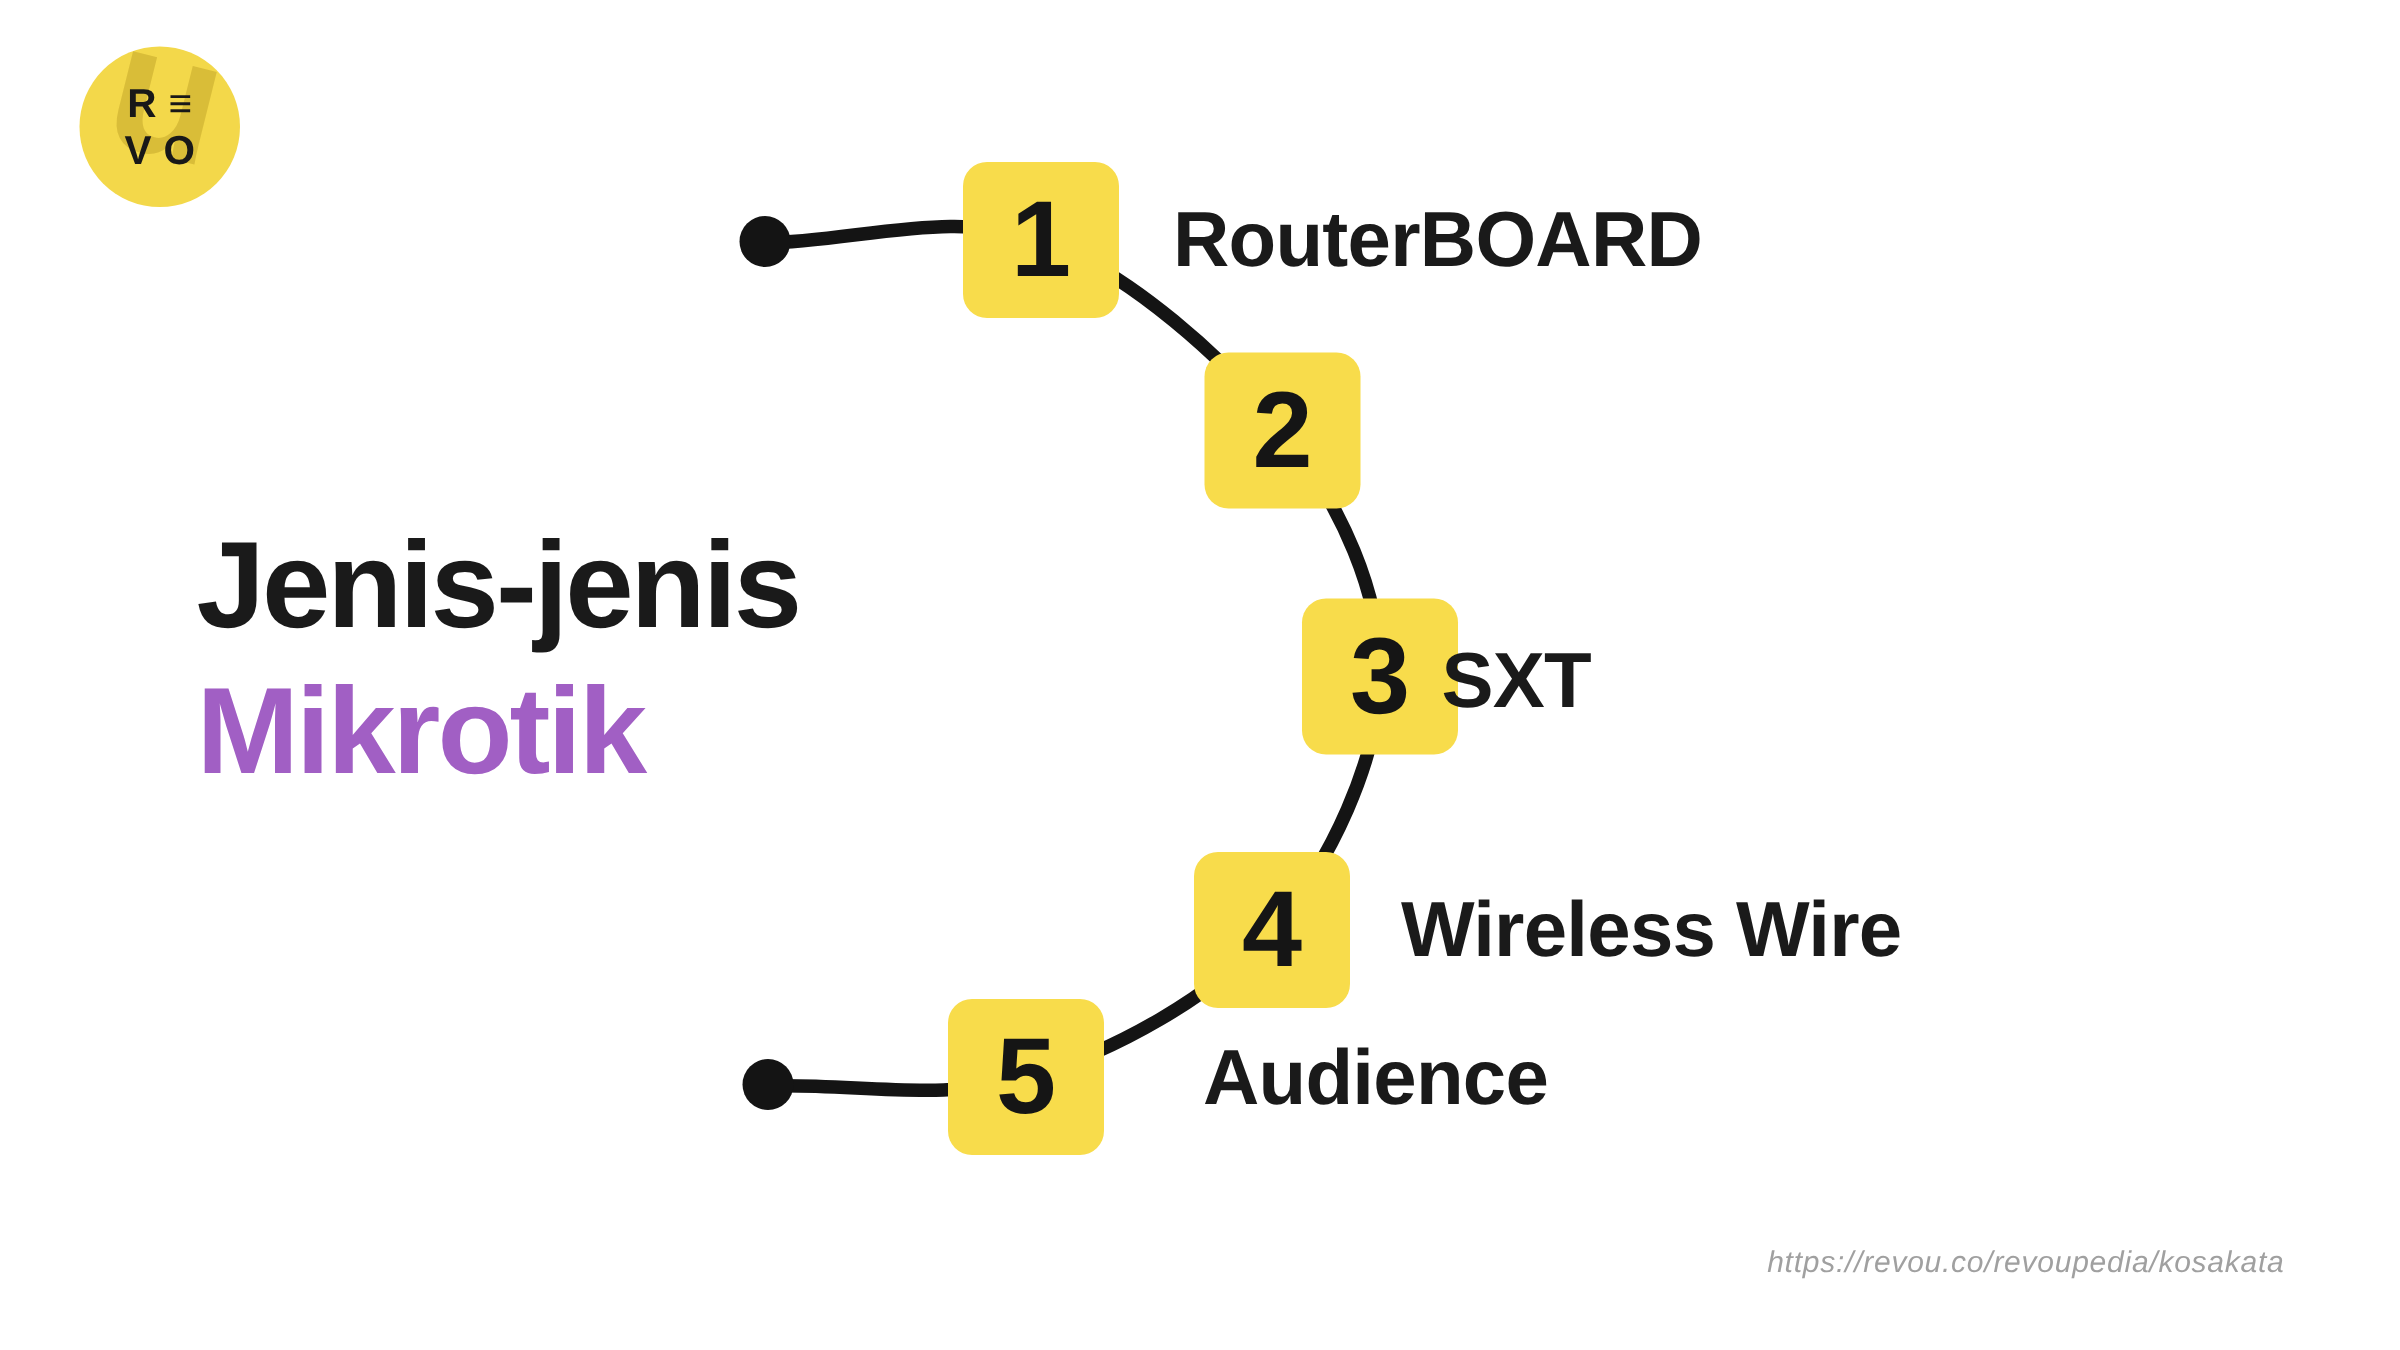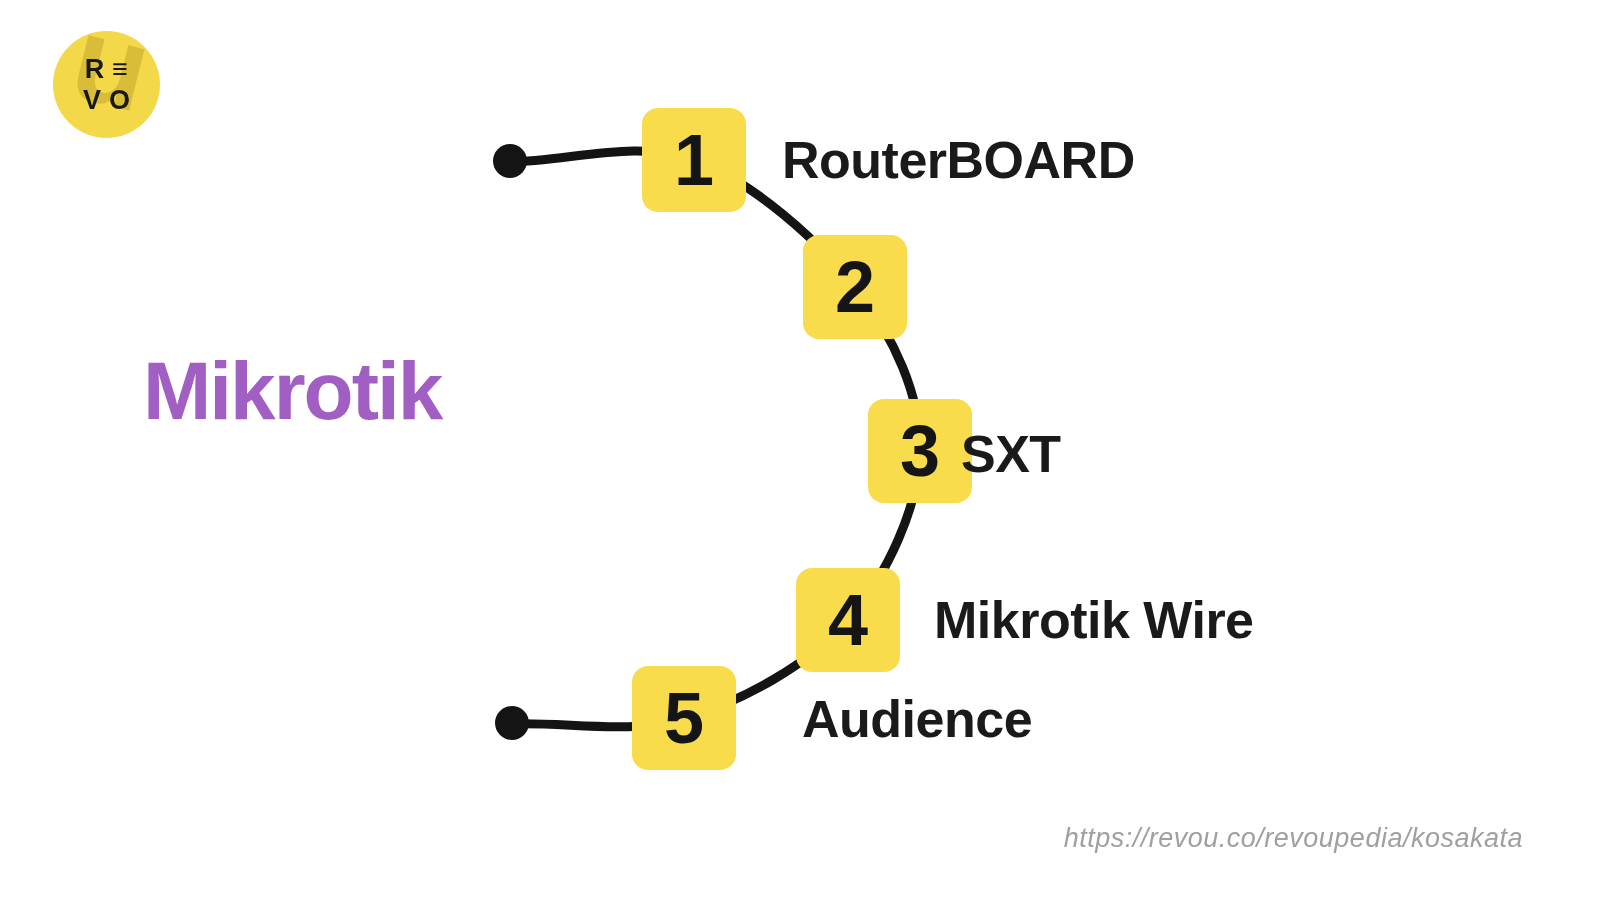--- a/index.html
+++ b/index.html
@@ -31,21 +31,21 @@
   .logo .logo-line {
     position: relative;
     font-size: 27px; font-weight: bold; letter-spacing: 8px;
     line-height: 31px; color: #181818; text-indent: 8px;
   }
 
   
   .title { position: absolute; left: 131px; top: 342px; margin: 0; font-weight: bold; letter-spacing: -2px; }
   .title span { display: block; font-size: 82px; line-height: 97px; }
   .title .t1 { color: var(--text, #1A1A1A); }
-  .title .t2 { color: var(--purple, #A15FC4); margin-left: 12px; }
+  .title .t2 { color: var(--purple, #A15FC4); }
 
   
   .sq {
     position: absolute; width: 104px; height: 104px;
     background: var(--yellow, #F8DC4B); border-radius: 16px;
     display: flex; align-items: center; justify-content: center;
   }
   .sq span { font-size: 72px; font-weight: bold; color: #151515; }
   .s1 { left: 642px; top: 108px; }
   .s2 { left: 803px; top: 235px; }
@@ -61,21 +61,21 @@
   }
   .l1 { left: 782px; top: 136px; }
   .l2 { left: 940px; top: 264px; }
   .l3 { left: 961px; top: 430px; }
   .l4 { left: 934px; top: 596px; }
   .l5 { left: 764px; top: 695px; margin-left: 38px; }
 
   
   .url {
     position: absolute; right: 77px; bottom: 46px;
-    font-size: 27px; font-style: italic; letter-spacing: 0.5px;
+    font-size: 20px; font-style: italic; letter-spacing: 0.5px;
     color: var(--url-gray, #A0A0A0);
   }
 </style>
 </head>
 <body>
 
 <div class="canvas">
 
   <svg class="arc" viewBox="0 0 1600 900" aria-hidden="true">
     <path d="M 510 162
@@ -89,20 +89,21 @@
     <circle cx="512" cy="723" r="17" fill="currentColor"></circle>
   </svg>
 
   <div class="logo">
     <div class="swoosh">u</div>
     <div class="logo-line">R≡</div>
     <div class="logo-line">VO</div>
   </div>
 
   <h1 class="title">
+    <span class="t1">Jenis-jenis</span>
     <span class="t2">Mikrotik</span>
   </h1>
 
   <div class="sq s1">
     <span>1</span>
   </div>
   <div class="sq s2">
     <span>2</span>
   </div>
   <div class="sq s3">
@@ -110,18 +111,18 @@
   </div>
   <div class="sq s4">
     <span>4</span>
   </div>
   <div class="sq s5">
     <span>5</span>
   </div>
 
   <div class="lbl l1">RouterBOARD</div>
   <div class="lbl l3">SXT</div>
-  <div class="lbl l4">Mikrotik Wire</div>
+  <div class="lbl l4">Wireless Wire</div>
   <div class="lbl l5">Audience</div>
 
   <div class="url">https://revou.co/revoupedia/kosakata</div>
 
 </div>
 
 </body></html>

